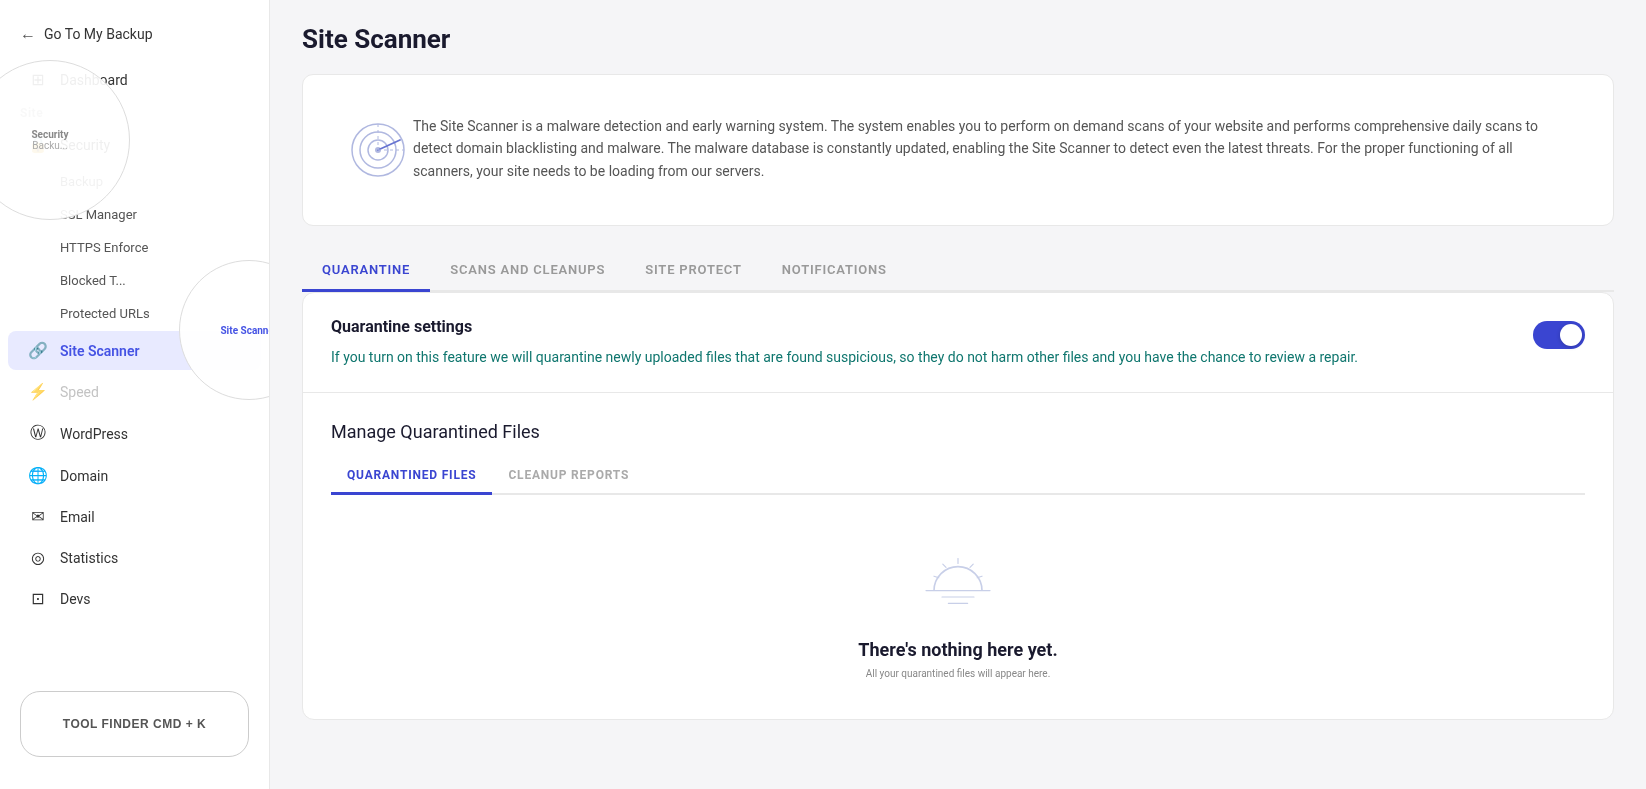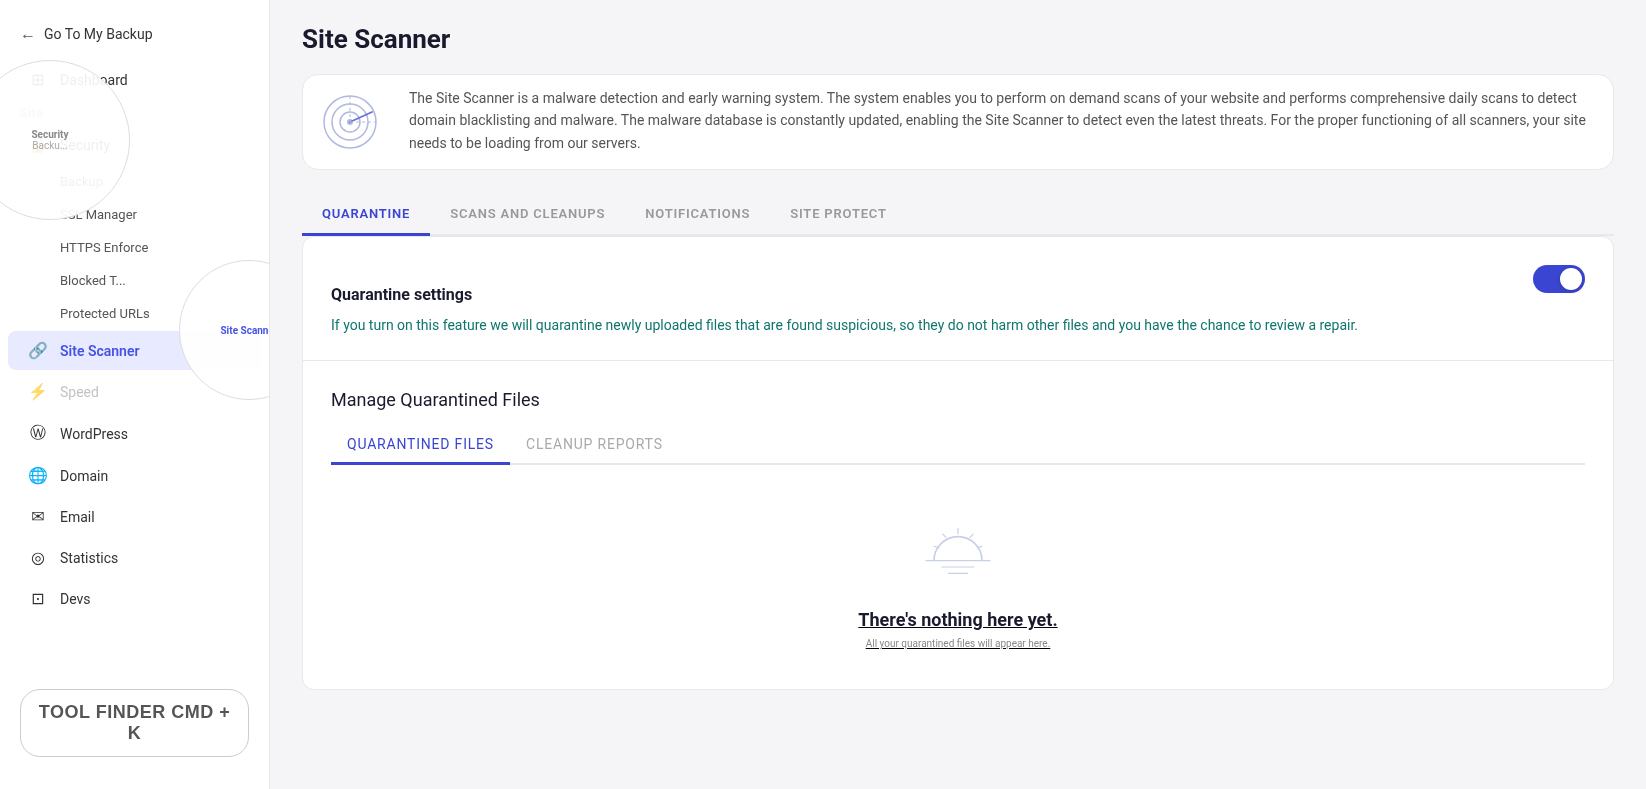--- a/index.html
+++ b/index.html
@@ -55,22 +55,22 @@
       color: #555;
       cursor: pointer;
       border-radius: 6px;
       margin: 1px 8px;
     }
 
     .tool-finder-btn {
       margin: auto 20px 16px;
       border: 1.5px solid #ccc;
       border-radius: 20px;
-      padding: 12px 16px;
-      font-size: 18px;
+      padding: 25px 16px;
+      font-size: 12px;
       font-weight: 600;
       color: #555;
       background: #fff;
       cursor: pointer;
       letter-spacing: 0.5px;
     }
 
     
     .zoom-circle {
       position: absolute;
@@ -106,25 +106,24 @@
     .page-title {
       font-size: 26px;
       font-weight: 700;
       color: #1a1a2e;
       margin-bottom: 20px;
     }
 
     
     .info-card {
       background: #fff;
-      border-radius: 16px;
-      padding: 12px;
+      border-radius: 11px;
+      padding: 40px;
       display: flex;
       align-items: flex-start;
-      gap: 24px;
       margin-bottom: 24px;
       border: 1px solid #e8e8e8;
     }
     .scanner-icon-wrap {
       width: 70px;
       height: 70px;
       min-width: 70px;
       display: flex;
       align-items: center;
       justify-content: center;
@@ -168,21 +167,21 @@
 
     
     .quarantine-settings {
       padding: 24px 28px;
       display: flex;
       justify-content: space-between;
       align-items: flex-start;
       border-bottom: 1px solid #e8e8e8;
     }
     .quarantine-settings-text { flex: 1; max-width: 90%; }
-    .quarantine-settings-text h3 { font-size: 16px; font-weight: 700; color: #1a1a2e; margin-bottom: 10px; margin-top: 24px; }
+    .quarantine-settings-text h3 { font-size: 16px; font-weight: 700; color: #1a1a2e; margin-bottom: 10px; }
     .quarantine-settings-text p { font-size: 14px; color: #0f766e; line-height: 1.6; }
 
     
     .toggle-wrap {
       display: flex;
       align-items: center;
       justify-content: center;
       padding-top: 4px;
     }
     .toggle {
@@ -216,41 +215,40 @@
       margin-bottom: 16px;
     }
 
     
     .sub-tabs-row {
       display: flex;
       border-bottom: 2px solid #e8e8e8;
     }
     .sub-tab {
       padding: 10px 16px;
-      font-size: 14px;
-      font-weight: 400;
+      font-size: 12px;
+      font-weight: 700;
       letter-spacing: 0.8px;
       color: #aaa;
       cursor: pointer;
       border-bottom: 3px solid transparent;
       margin-bottom: -2px;
     }
     .sub-tab.active {
       color: #3a45d1;
       border-bottom: 3px solid #3a45d1;
     }
 
     
     .empty-state {
       display: flex;
       flex-direction: column;
       align-items: center;
       justify-content: center;
       padding: 60px 20px 40px;
-      text-decoration: underline;
     }
     .empty-icon {
       width: 80px;
       height: 60px;
       margin-bottom: 24px;
     }
     .empty-state h3 {
       font-size: 18px;
       font-weight: 700;
       color: #1a1a2e;
@@ -380,24 +378,24 @@
   </div>
 
   <div class="tabs-row">
     <div class="tab active">
       <span>QUARANTINE</span>
     </div>
     <div class="tab">
       <span>SCANS AND CLEANUPS</span>
     </div>
     <div class="tab">
+      <span>SITE PROTECT</span>
+    </div>
+    <div class="tab">
       <span>NOTIFICATIONS</span>
-    </div>
-    <div class="tab">
-      <span>SITE PROTECT</span>
     </div>
   </div>
 
   <div class="section-card">
 
     <div class="quarantine-settings">
       <div class="quarantine-settings-text">
         <h3>Quarantine settings</h3>
         <p>If you turn on this feature we will quarantine newly uploaded files that are found suspicious, so they do not harm other files and you have the chance to review a repair.</p>
       </div>

